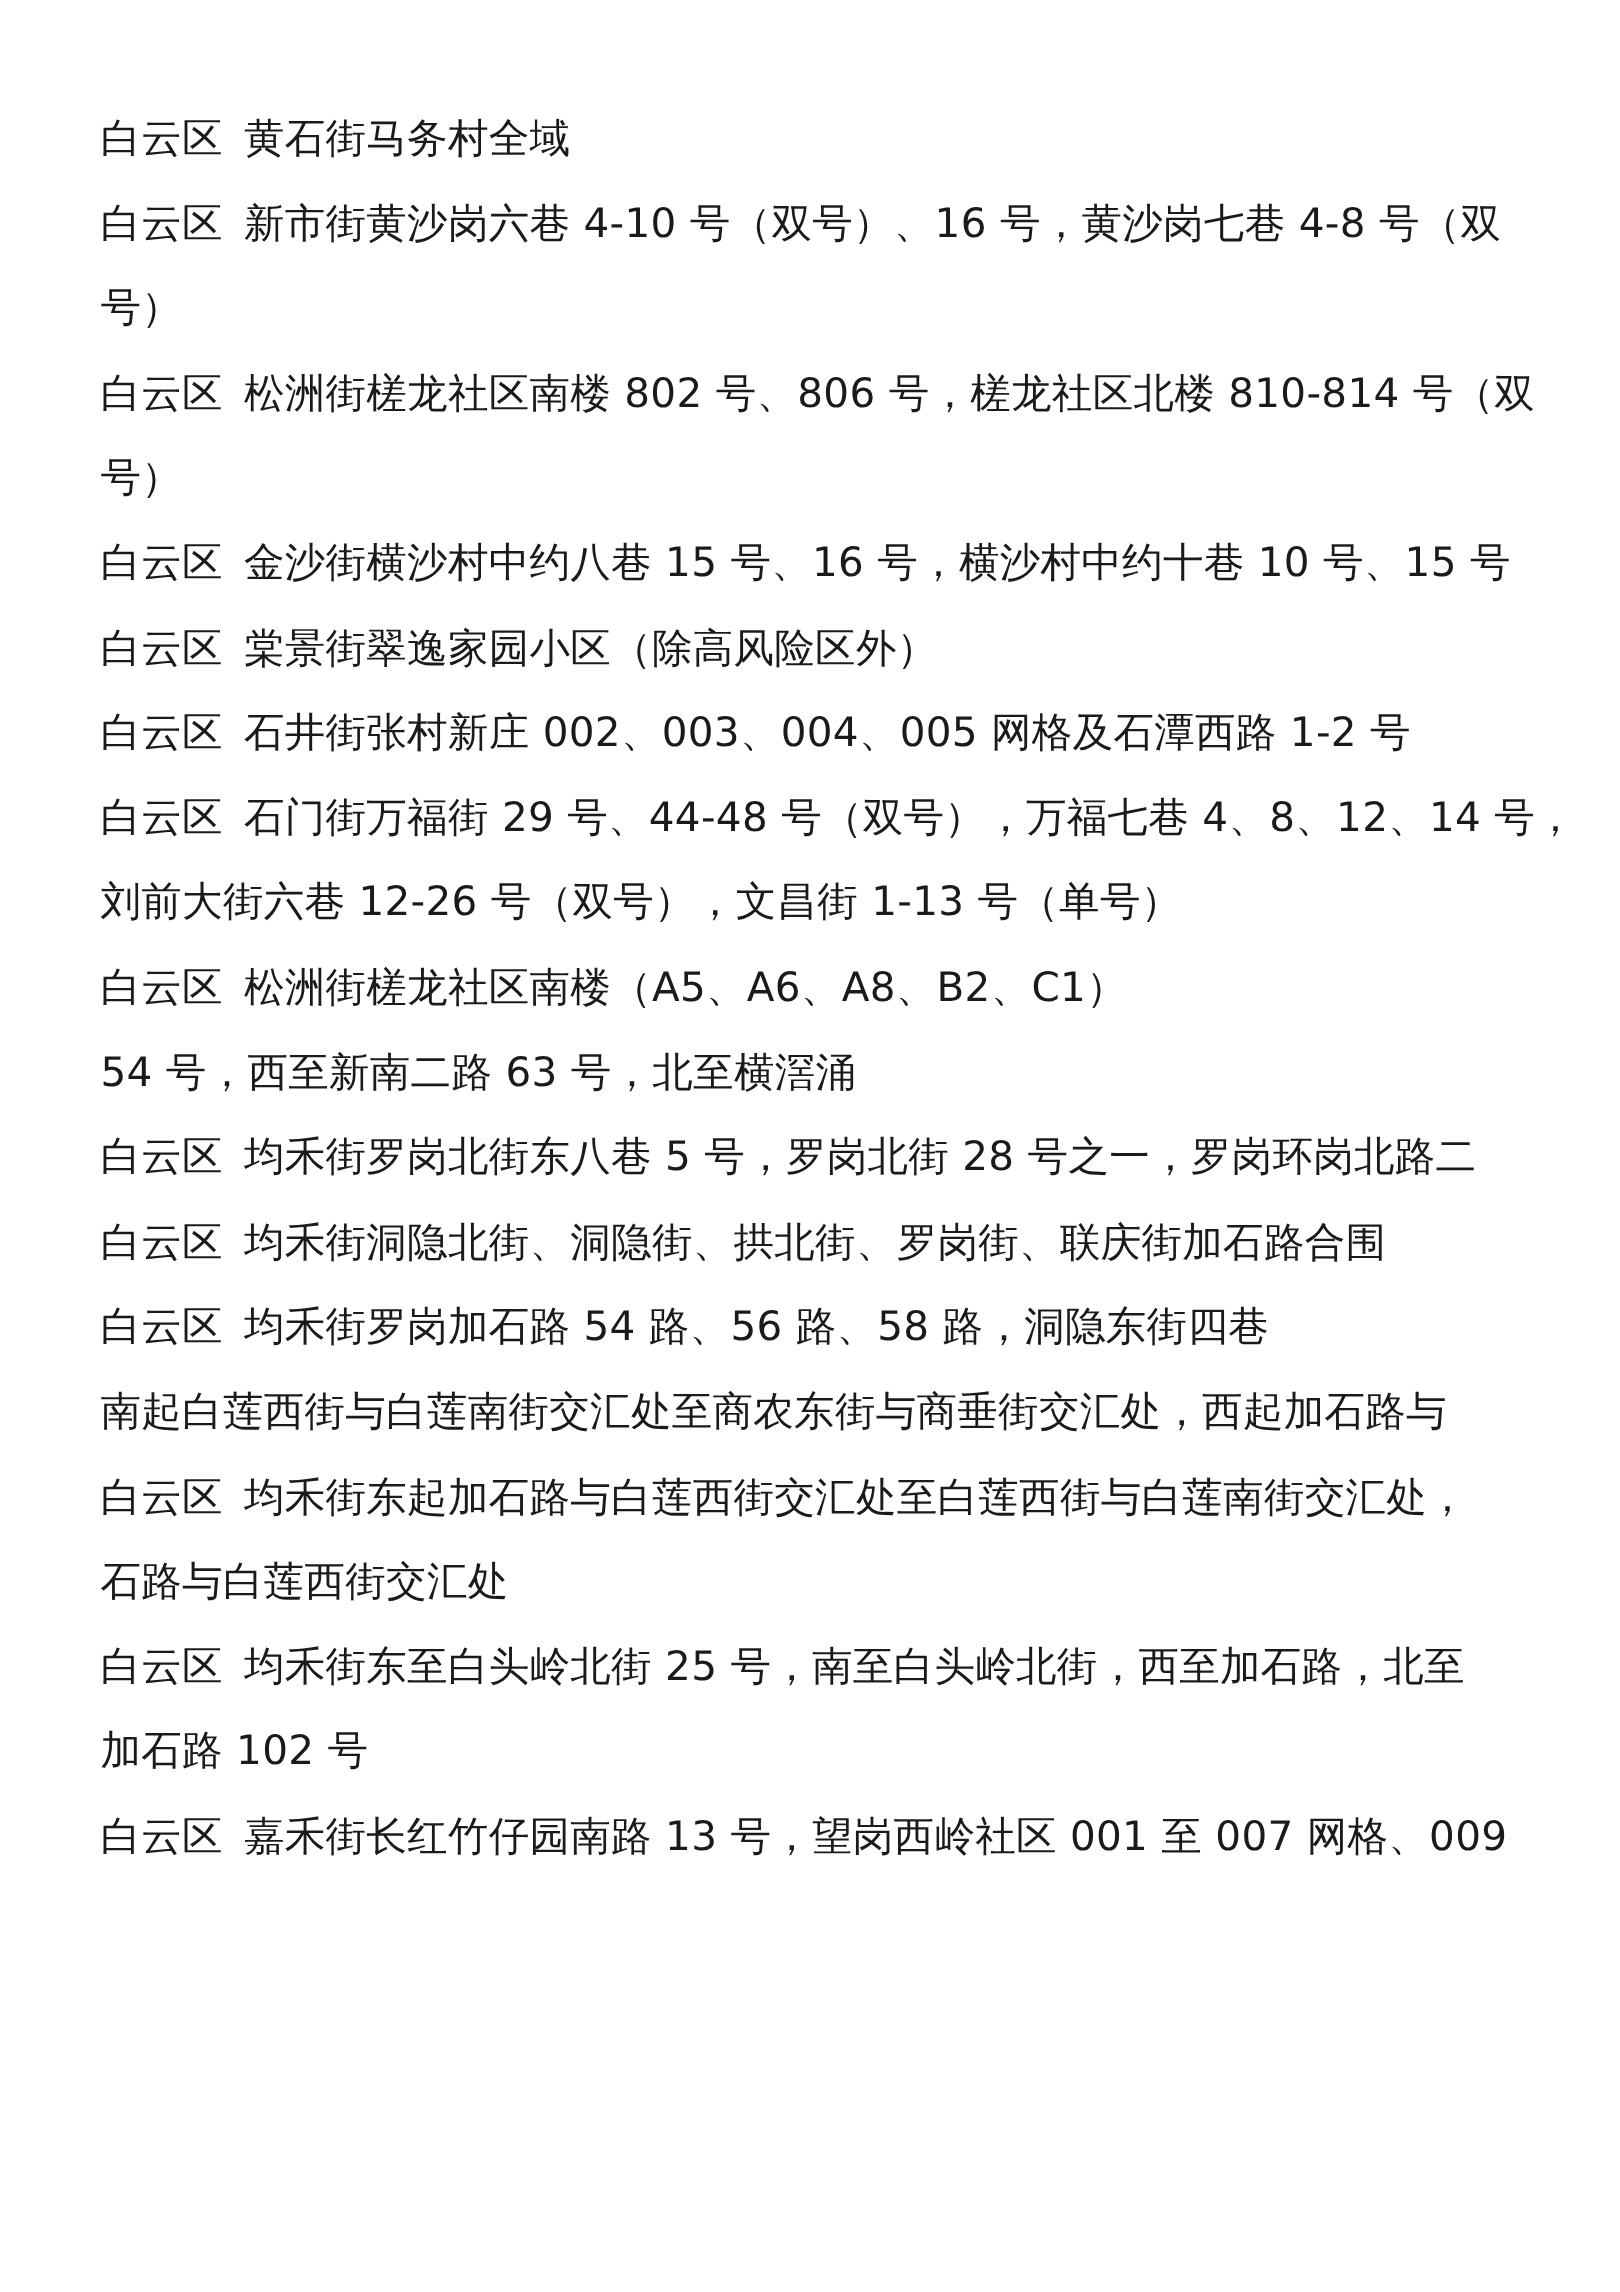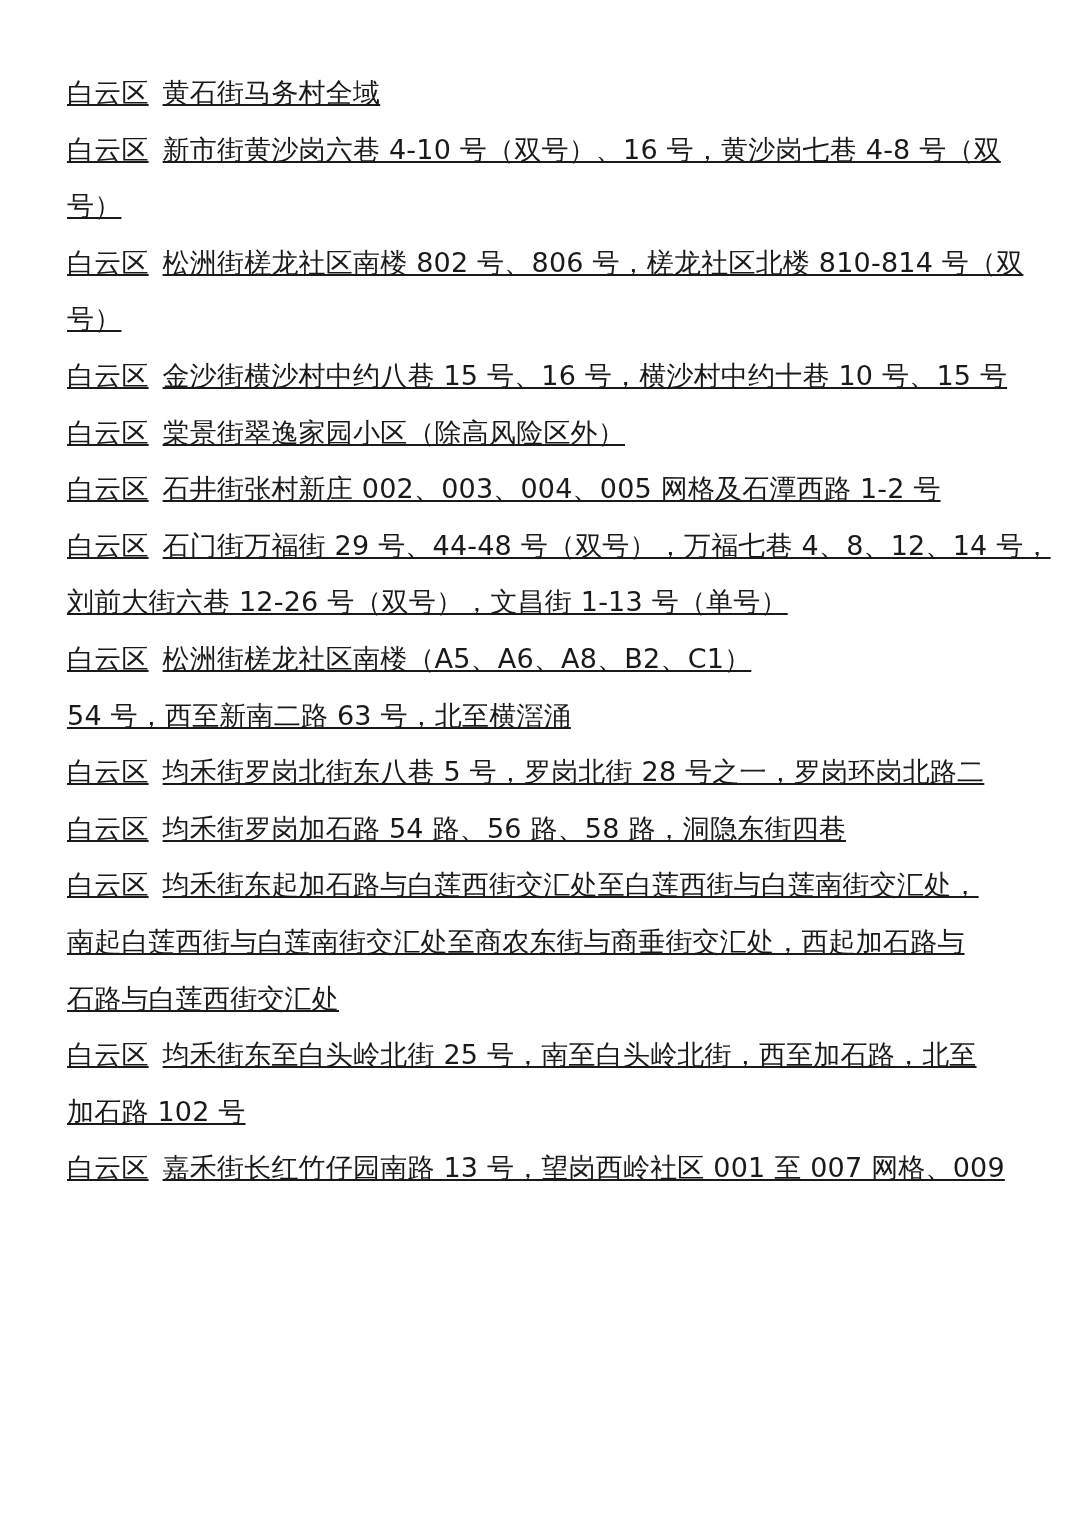--- a/index.html
+++ b/index.html
@@ -27,21 +27,20 @@
       letter-spacing: 0.2px;
       word-break: break-all;
       white-space: normal;
     }
     .entry .district {
       margin-right: 14px;
     }
     .entry .line {
       display: block;
       white-space: nowrap;
-      text-decoration: underline;
     }
   </style>
 </head>
 <body>
 
 <div class="page">
 
   <div class="entry">
     <span class="line"><span class="district">白云区</span><span>黄石街马务村全域</span></span>
   </div>
@@ -78,28 +77,31 @@
   </div>
 
   <div class="entry">
     <span class="line">54 号，西至新南二路 63 号，北至横滘涌</span>
   </div>
 
   <div class="entry">
     <span class="line"><span class="district">白云区</span><span>均禾街罗岗北街东八巷 5 号，罗岗北街 28 号之一，罗岗环岗北路二</span></span>
   </div>
 
+  <div class="entry">
+    <span class="line"><span class="district">白云区</span><span>均禾街洞隐北街、洞隐街、拱北街、罗岗街、联庆街加石路合围</span></span>
+  </div>
 
   <div class="entry">
     <span class="line"><span class="district">白云区</span><span>均禾街罗岗加石路 54 路、56 路、58 路，洞隐东街四巷</span></span>
   </div>
 
   <div class="entry">
+    <span class="line">南起白莲西街与白莲南街交汇处至商农东街与商垂街交汇处，西起加石路与</span>
     <span class="line"><span class="district">白云区</span><span>均禾街东起加石路与白莲西街交汇处至白莲西街与白莲南街交汇处，</span></span>
-    <span class="line">南起白莲西街与白莲南街交汇处至商农东街与商垂街交汇处，西起加石路与</span>
     <span class="line">石路与白莲西街交汇处</span>
   </div>
 
   <div class="entry">
     <span class="line"><span class="district">白云区</span><span>均禾街东至白头岭北街 25 号，南至白头岭北街，西至加石路，北至</span></span>
     <span class="line">加石路 102 号</span>
   </div>
 
   <div class="entry">
     <span class="line"><span class="district">白云区</span><span>嘉禾街长红竹仔园南路 13 号，望岗西岭社区 001 至 007 网格、009</span></span>

